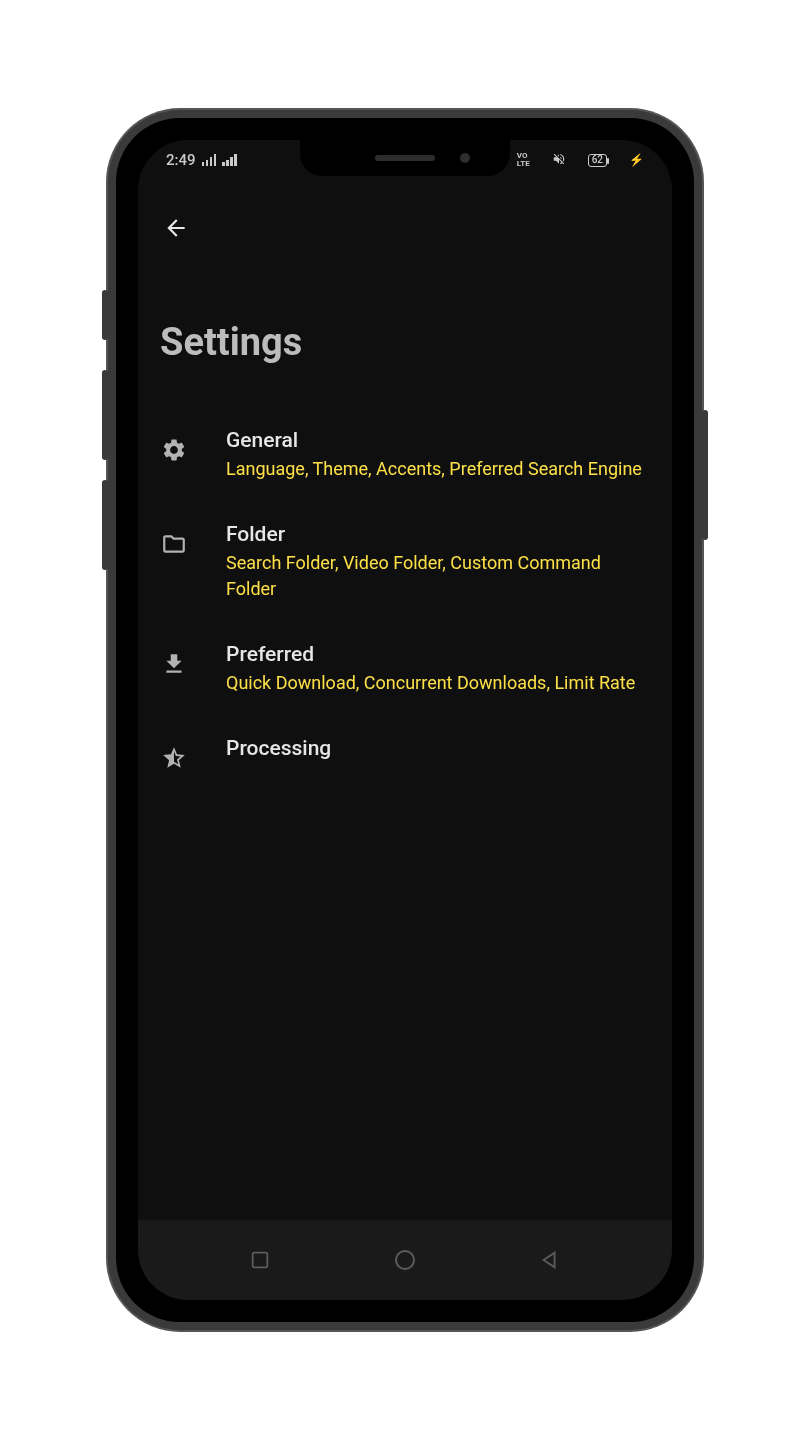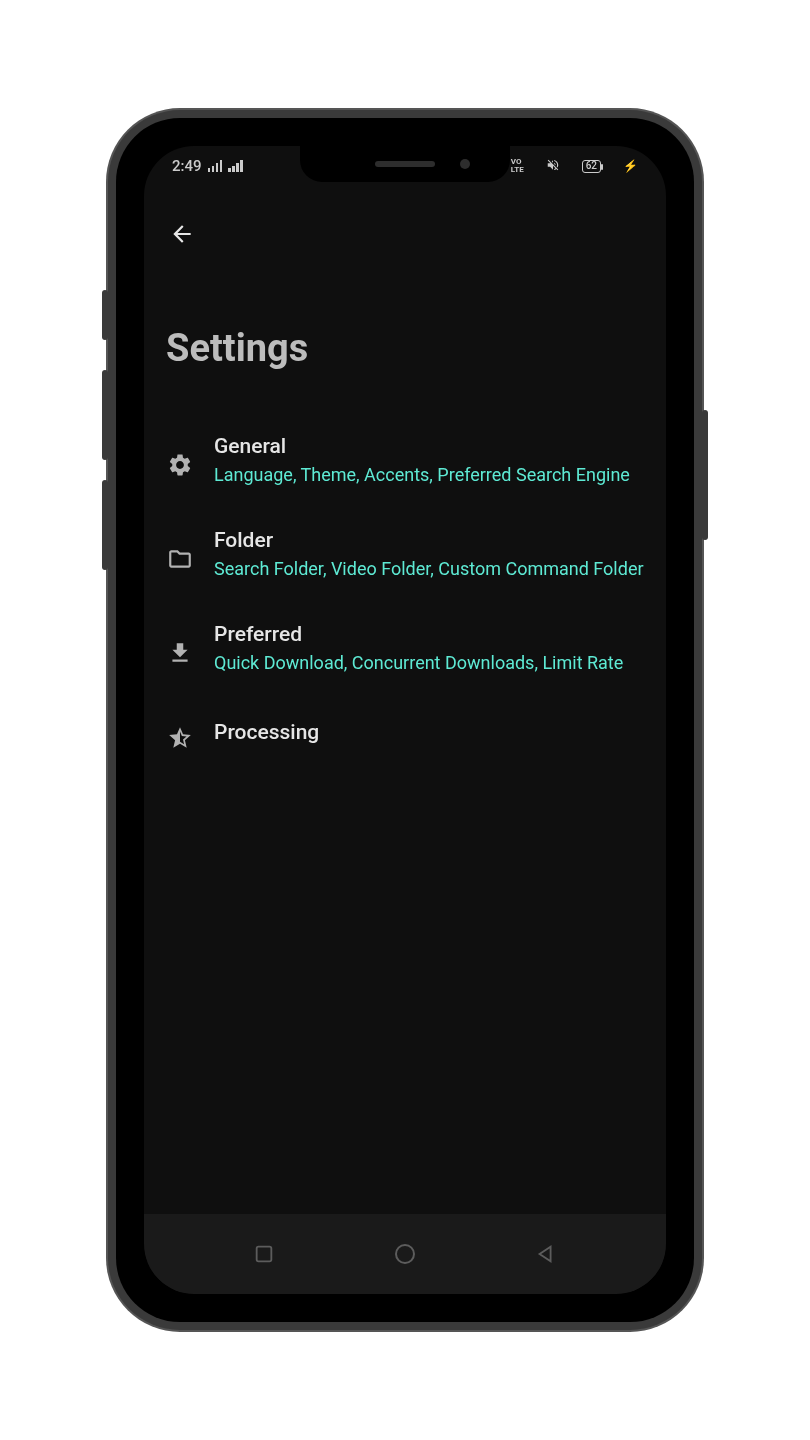--- a/index.html
+++ b/index.html
@@ -23,21 +23,21 @@
       border-radius: 72px;
       padding: 8px;
       position: relative;
       box-shadow: 0 0 0 2px #555;
     }
     .phone-inner {
       width: 100%;
       height: 100%;
       background: #000;
       border-radius: 64px;
-      padding: 28px;
+      padding: 22px;
       position: relative;
     }
     .side-btn {
       position: absolute;
       background: #3a3a3a;
       border-radius: 4px;
     }
     .side-btn.left1 { left: -6px; top: 180px; width: 6px; height: 50px; }
     .side-btn.left2 { left: -6px; top: 260px; width: 6px; height: 90px; }
     .side-btn.left3 { left: -6px; top: 370px; width: 6px; height: 90px; }
@@ -158,23 +158,23 @@
     }
     .page-title {
       font-size: 38px;
       font-weight: 700;
       color: #bcbcbc;
       margin-bottom: 44px;
       padding-left: 4px;
     }
     .settings-item {
       display: flex;
-      align-items: center;
+      align-items: flex-start;
       padding: 20px 4px;
-      gap: 20px;
+      gap: 38px;
       cursor: pointer;
     }
     .item-icon {
       width: 28px;
       height: 28px;
       display: flex;
       align-items: center;
       justify-content: center;
       flex-shrink: 0;
       margin-top: 8px;
@@ -188,21 +188,21 @@
       flex: 1;
     }
     .item-title {
       font-size: 21px;
       font-weight: 500;
       color: #e6e6e6;
       margin-bottom: 4px;
     }
     .item-subtitle {
       font-size: 18px;
-      color: #5eead4;
+      color: #fde047;
       line-height: 1.45;
     }
     .nav-bar {
       position: absolute;
       bottom: 0;
       left: 0;
       right: 0;
       height: 80px;
       background: #1a1a1a;
       display: flex;

